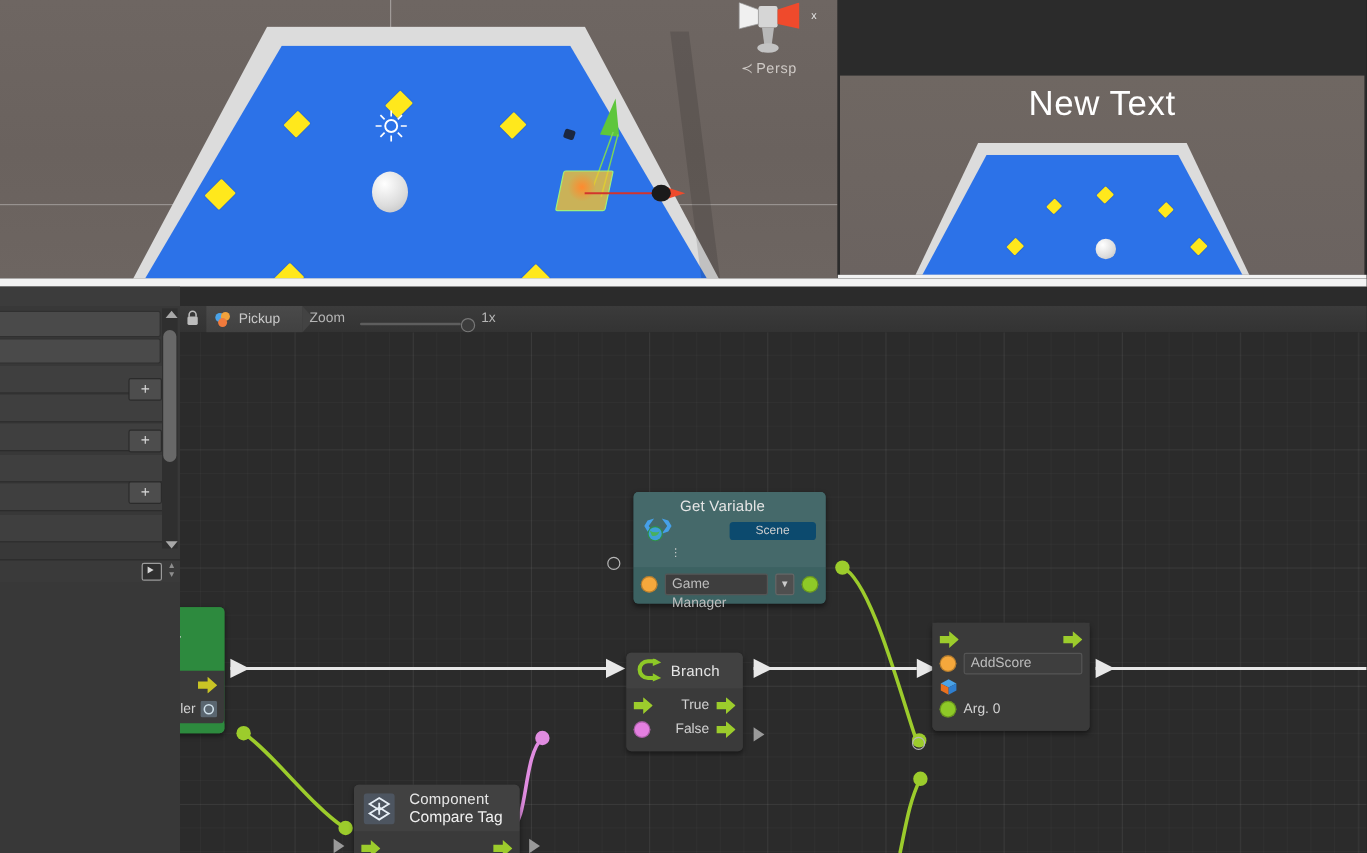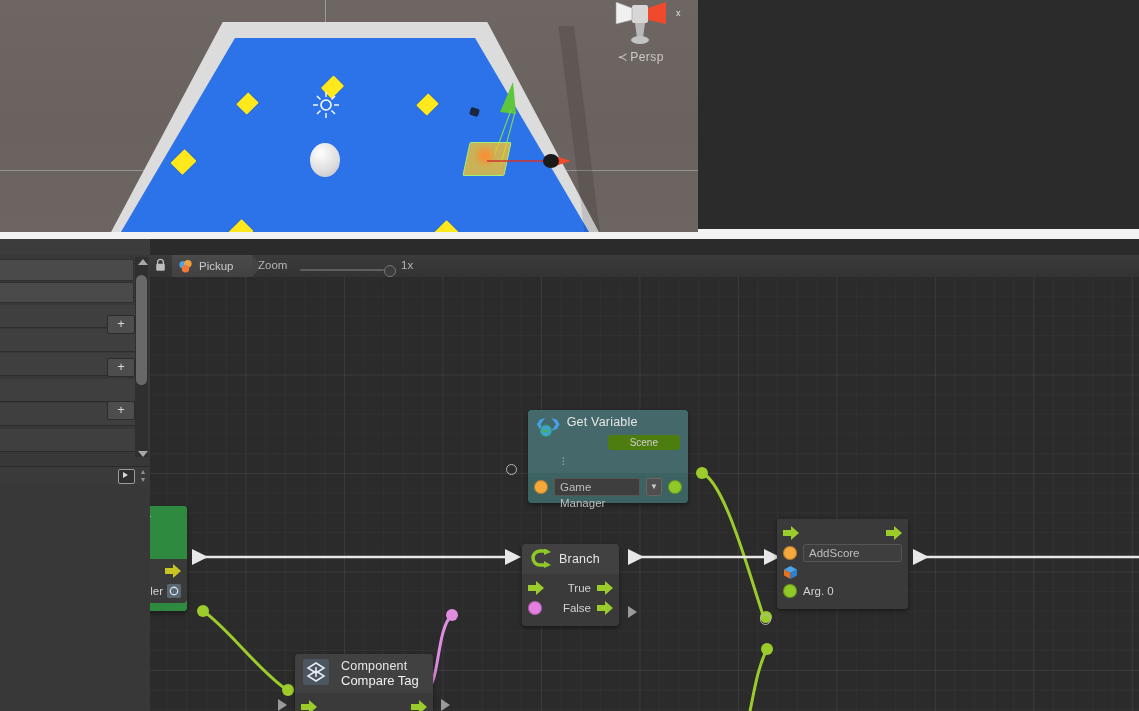--- a/index.html
+++ b/index.html
@@ -75,35 +75,35 @@
   #lp-divider{position:absolute;left:0;top:227px;width:150px;height:19px;background:#3a3a3a;border-top:1px solid #2b2b2b;}
   #lp-winbtn2{position:absolute;left:118px;top:230px;width:15px;height:13px;border:1px solid #9b9b9b;
     border-radius:2px;background:#2f2f2f;}
   #lp-winbtn2::after{content:"";position:absolute;left:4px;top:2px;width:0;height:0;
     border-left:5px solid #d6d6d6;border-top:3.5px solid transparent;border-bottom:3.5px solid transparent;}
   #lp-arrows2{position:absolute;left:138px;top:229px;width:10px;height:16px;color:#8e8e8e;font-size:7px;
     line-height:8px;text-align:center;}
 
   
   .node{position:absolute;border-radius:4px;box-shadow:0 2px 4px rgba(0,0,0,.45);}
-  .nhead{border-radius:4px 4px 0 0;padding:5px 8px 5px 8px;display:flex;gap:7px;align-items:flex-start;}
+  .nhead{border-radius:4px 4px 0 0;padding:5px 8px 5px 8px;display:flex;gap:7px;align-items:center;}
   .nbody{border-radius:0 0 4px 4px;padding:4px 0 8px 0;}
   .ntitle{color:#e6e6e6;font-size:12.5px;line-height:14px;letter-spacing:.2px;}
   .nsub{color:#f0f0f0;font-size:13px;line-height:15px;}
   .prow{display:flex;align-items:center;height:20px;padding:0 6px;gap:6px;}
   .dot{width:14px;height:14px;border-radius:50%;flex:0 0 auto;}
   .dot.green{background:#8ec927;box-shadow:inset 0 0 0 1px rgba(0,0,0,.25);}
   .dot.orange{background:#f5a83c;box-shadow:inset 0 0 0 1px rgba(0,0,0,.25);}
   .dot.pink{background:#e37fe0;box-shadow:inset 0 0 0 1px rgba(0,0,0,.25);}
   .ring{width:11px;height:11px;border-radius:50%;border:1.6px solid #b6b6b6;box-sizing:border-box;}
   .garrow{width:16px;height:14px;flex:0 0 auto;}
   .plabel{color:#d2d2d2;font-size:11.5px;}
   .pfield{background:#3e3e3e;border:1px solid #555;border-radius:2px;color:#bdbdbd;
     font-size:11.5px;height:16px;line-height:16px;padding:0 5px;}
-  .badge{background:#4d7c0f;border-radius:3px;color:#cfcfcf;font-size:10px;padding:2px 22px;display:inline-block;margin-left:41px;}
+  .badge{background:#0c4a6e;border-radius:3px;color:#cfcfcf;font-size:10px;padding:2px 22px;display:inline-block;margin-left:41px;}
   .tri{width:0;height:0;border-left:9px solid transparent;border-top:6px solid transparent;
     border-bottom:6px solid transparent;}
 
   svg{display:block;}
 </style>
 </head>
 <body>
 
 <div id="root">
 
@@ -170,20 +170,35 @@
         <text x="82" y="14" fill="#e5e5e5" font-size="9" font-family="Liberation Sans, sans-serif">x</text>
         <polygon points="41,21 51,21 49,36 43,36" fill="#b8b8b8"></polygon>
         <ellipse cx="46" cy="38" rx="9" ry="4" fill="#c3c3c3"></ellipse>
       </svg>
       <div id="persplabel">
         <span style="margin-right:2px;">≺</span><span>Persp</span>
       </div>
     </div>
 
     <div id="gameview">
+      <div id="gamecanvas">
+        <div id="newtext">New Text</div>
+
+        <div class="boardframe" style="left:62px;top:56px;width:280px;height:112px;background:#dcdcdc;
+                    clip-path:polygon(19% 0%, 81% 0%, 100% 100%, 0% 100%);"></div>
+        <div class="felt" style="left:62px;top:66px;width:280px;height:102px;background:#2c72e8;
+                    clip-path:polygon(21.5% 0%, 78.5% 0%, 98% 100%, 2% 100%);"></div>
+
+        <div class="diamond" style="left:216px;top:94px;width:10px;height:11px;"></div>
+        <div class="diamond" style="left:174px;top:104px;width:9px;height:10px;"></div>
+        <div class="diamond" style="left:267px;top:107px;width:9px;height:10px;"></div>
+        <div class="diamond" style="left:141px;top:137px;width:10px;height:11px;"></div>
+        <div class="diamond" style="left:294px;top:137px;width:10px;height:11px;"></div>
+        <div class="ball" style="left:213px;top:136px;width:17px;height:17px;"></div>
+      </div>
       <div style="position:absolute;left:0;bottom:0;width:441px;height:3px;background:#f2f2f2;"></div>
     </div>
 
     <div class="whitebar" style="top:232px;"></div>
   </div>
 
   <div id="graphwrap">
     <div style="position:absolute;left:0;top:0;width:1139px;height:16px;background:#2b2b2b;"></div>
 
     <div id="toolbar">

